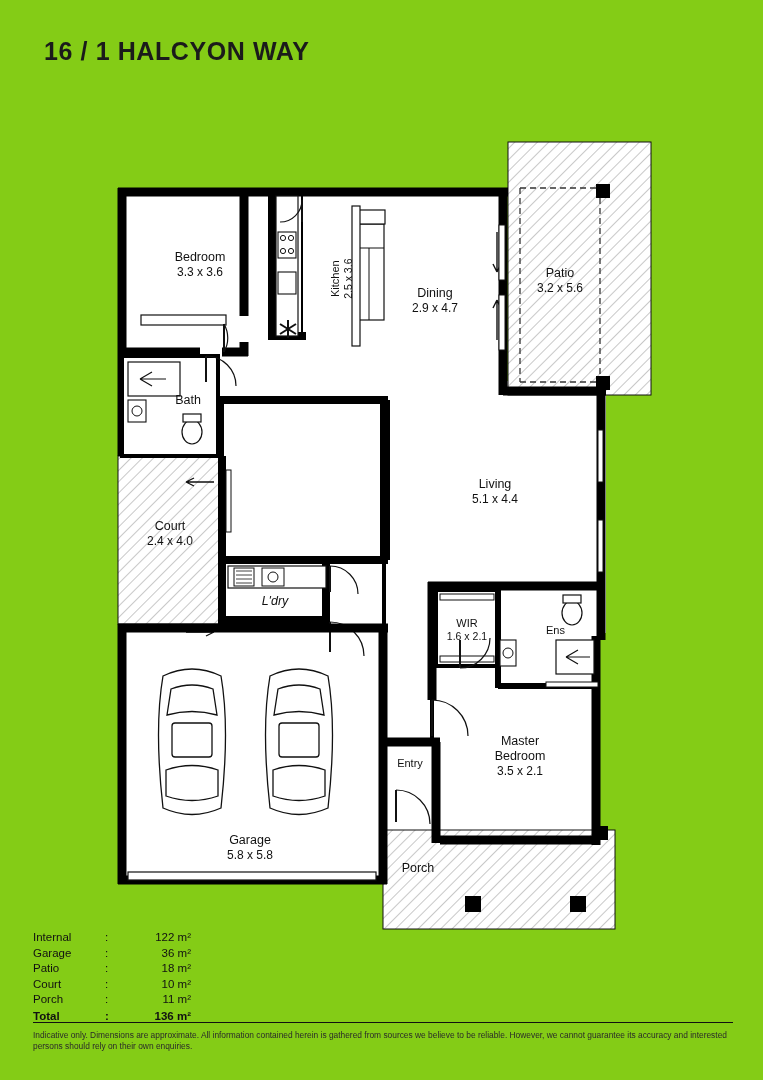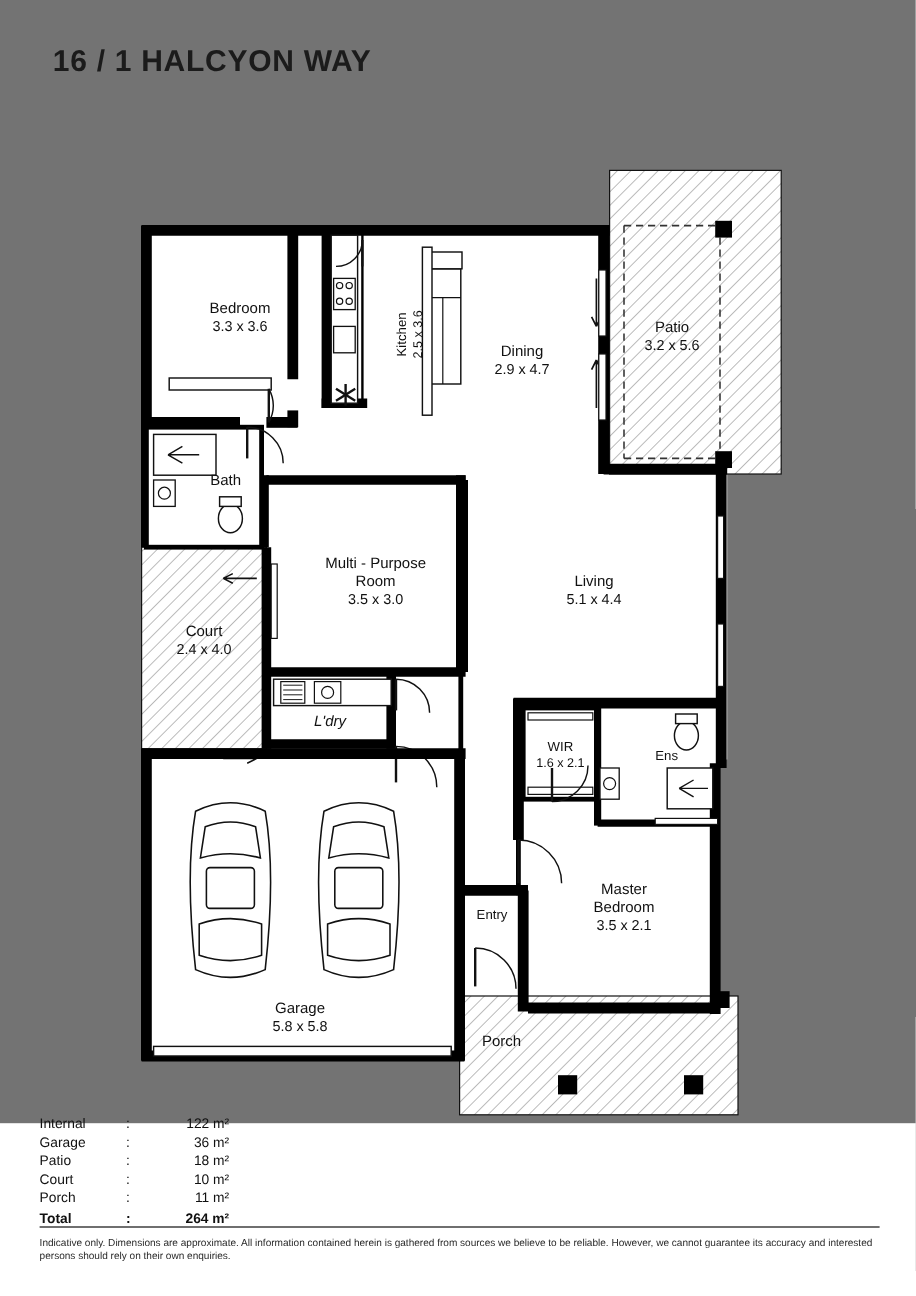--- a/index.html
+++ b/index.html
@@ -11,22 +11,22 @@
     width: 763px;
     height: 1080px;
     font-family: "Liberation Sans", sans-serif;
     color: #111;
     position: relative;
     overflow: hidden;
   }
   #sheet {
     position: absolute;
     left: 0; top: 0;
-    width: 763px; height: 936px;
-    background: #737373;
+    width: 763px; height: 1080px;
+    background: #84cc16;
   }
   
   .title-block {
     position: absolute;
     left: 44px;
     top: 36px;
   }
   .title-line1 {
     font-size: 25px;
     font-weight: bold;
@@ -375,25 +375,20 @@
 
   <div class="rlabel" style="left:500px; top:266px; width:120px;">
     <span class="nm">Patio</span>
     <span class="dim">3.2 x 5.6</span>
   </div>
 
   <div class="rlabel" style="left:148px; top:393px; width:80px;">
     <span class="nm">Bath</span>
   </div>
 
-  <div class="rlabel" style="left:243px; top:462px; width:140px;">
-    <span class="nm">Multi - Purpose</span>
-    <span class="nm">Room</span>
-    <span class="dim">3.5 x 3.0</span>
-  </div>
 
   <div class="rlabel" style="left:117px; top:519px; width:106px;">
     <span class="nm">Court</span>
     <span class="dim">2.4 x 4.0</span>
   </div>
 
   <div class="rlabel" style="left:435px; top:477px; width:120px;">
     <span class="nm">Living</span>
     <span class="dim">5.1 x 4.4</span>
   </div>
@@ -454,21 +449,21 @@
           <td class="v">10 m²</td>
         </tr>
         <tr>
           <td class="k">Porch</td>
           <td class="c">:</td>
           <td class="v">11 m²</td>
         </tr>
         <tr class="total">
           <td class="k">Total</td>
           <td class="c">:</td>
-          <td class="v">264 m²</td>
+          <td class="v">136 m²</td>
         </tr>
       </tbody>
     </table>
   </div>
 
   <div class="sched-rule"></div>
 
   <div class="disclaimer">Indicative only. Dimensions are approximate. All information contained herein is gathered from sources we believe to be reliable. However, we cannot guarantee its accuracy and interested persons should rely on their own enquiries.</div>
 
 </div>

